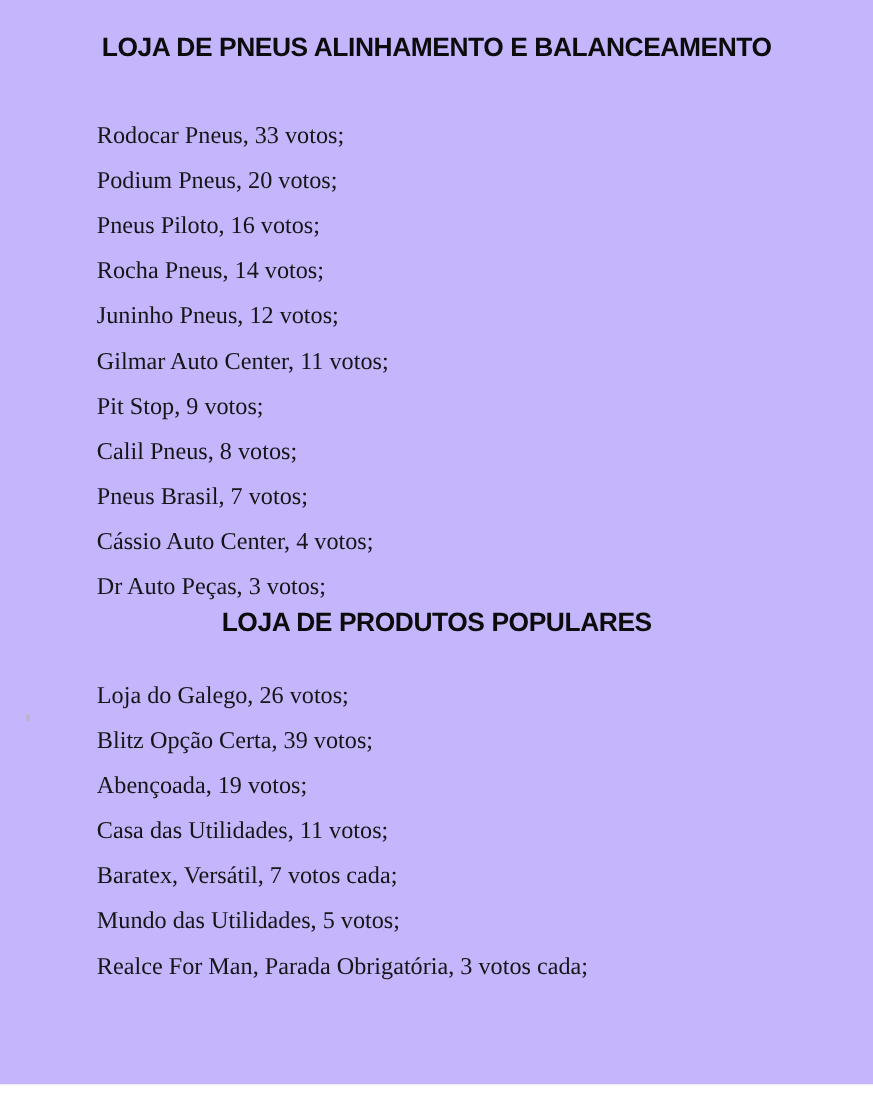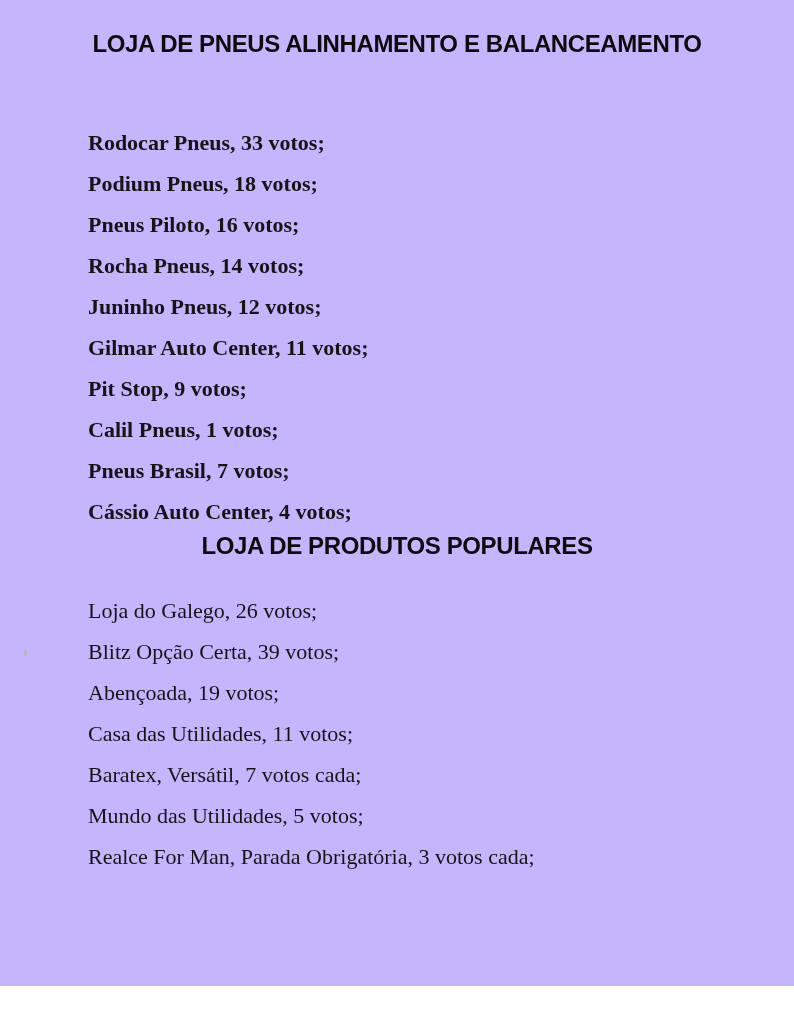--- a/index.html
+++ b/index.html
@@ -26,21 +26,21 @@
     letter-spacing: -0.4px;
     color: #0c0c0c;
     white-space: nowrap;
   }
   .heading-1 { padding-top: 30px; }
   .heading-2 { margin-top: 0; }
   .vote-list {
     padding-left: 88px;
     padding-right: 40px;
   }
-  .list-1 { margin-top: 64px; font-weight: bold; }
+  .list-1 { margin-top: 44px; }
   .list-2 { margin-top: 30px; }
   .vote-item {
     font-size: 22px;
     line-height: 41px;
     white-space: nowrap;
     color: #151515;
   }
   .bottom-bar {
     position: absolute;
     left: 95px;
@@ -62,29 +62,30 @@
 </style>
 </head>
 <body>
 
 <div class="page">
 
   <div class="section-heading heading-1">LOJA DE PNEUS ALINHAMENTO E BALANCEAMENTO</div>
 
   <div class="vote-list list-1">
     <div class="vote-item">Rodocar Pneus, 33 votos;</div>
-    <div class="vote-item">Podium Pneus, 18 votos;</div>
+    <div class="vote-item">Podium Pneus, 20 votos;</div>
     <div class="vote-item">Pneus Piloto, 16 votos;</div>
     <div class="vote-item">Rocha Pneus, 14 votos;</div>
     <div class="vote-item">Juninho Pneus, 12 votos;</div>
     <div class="vote-item">Gilmar Auto Center, 11 votos;</div>
     <div class="vote-item">Pit Stop, 9 votos;</div>
-    <div class="vote-item">Calil Pneus, 1 votos;</div>
+    <div class="vote-item">Calil Pneus, 8 votos;</div>
     <div class="vote-item">Pneus Brasil, 7 votos;</div>
     <div class="vote-item">Cássio Auto Center, 4 votos;</div>
+    <div class="vote-item">Dr Auto Peças, 3 votos;</div>
   </div>
 
   <div class="section-heading heading-2">LOJA DE PRODUTOS POPULARES</div>
 
   <div class="vote-list list-2">
     <div class="vote-item">Loja do Galego, 26 votos;</div>
     <div class="vote-item">Blitz Opção Certa, 39 votos;</div>
     <div class="vote-item">Abençoada, 19 votos;</div>
     <div class="vote-item">Casa das Utilidades, 11 votos;</div>
     <div class="vote-item">Baratex, Versátil, 7 votos cada;</div>

